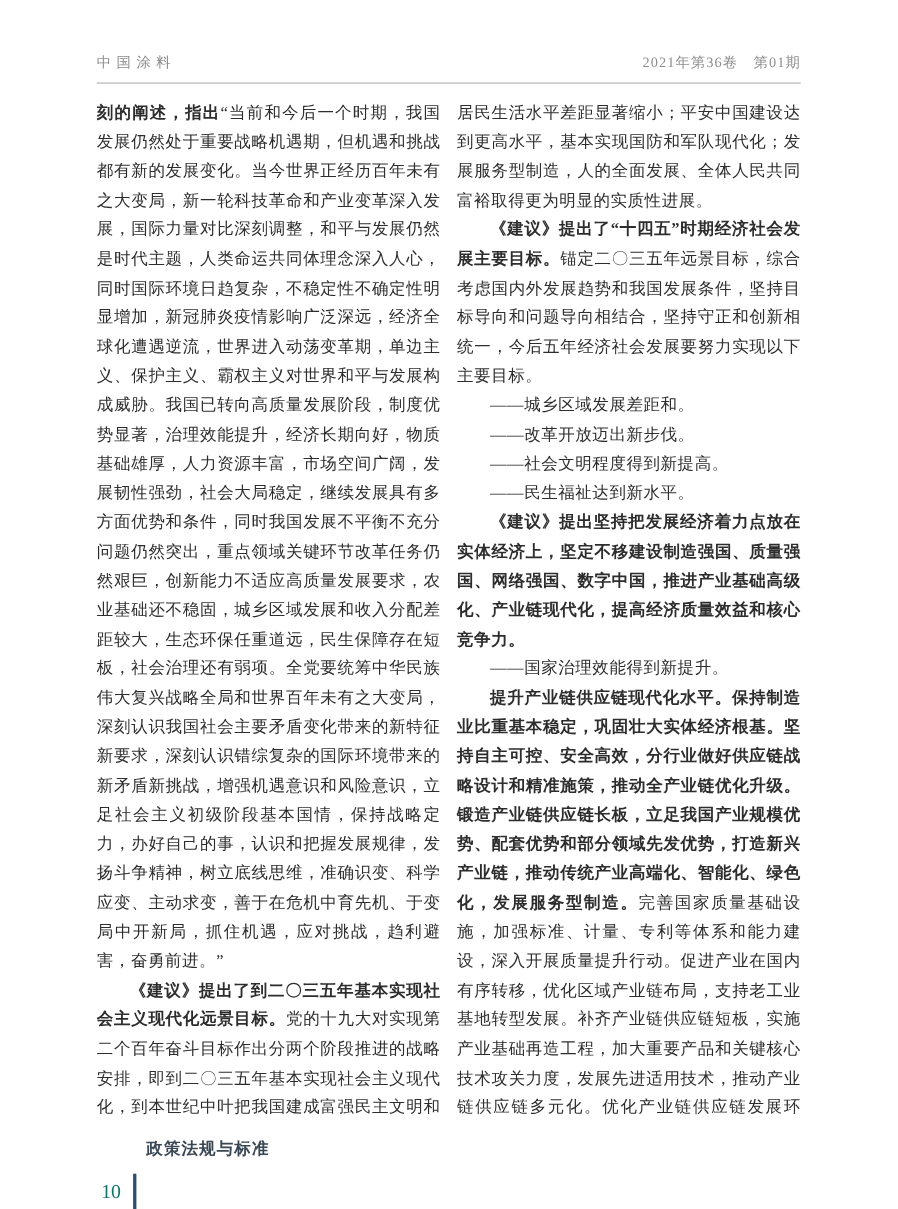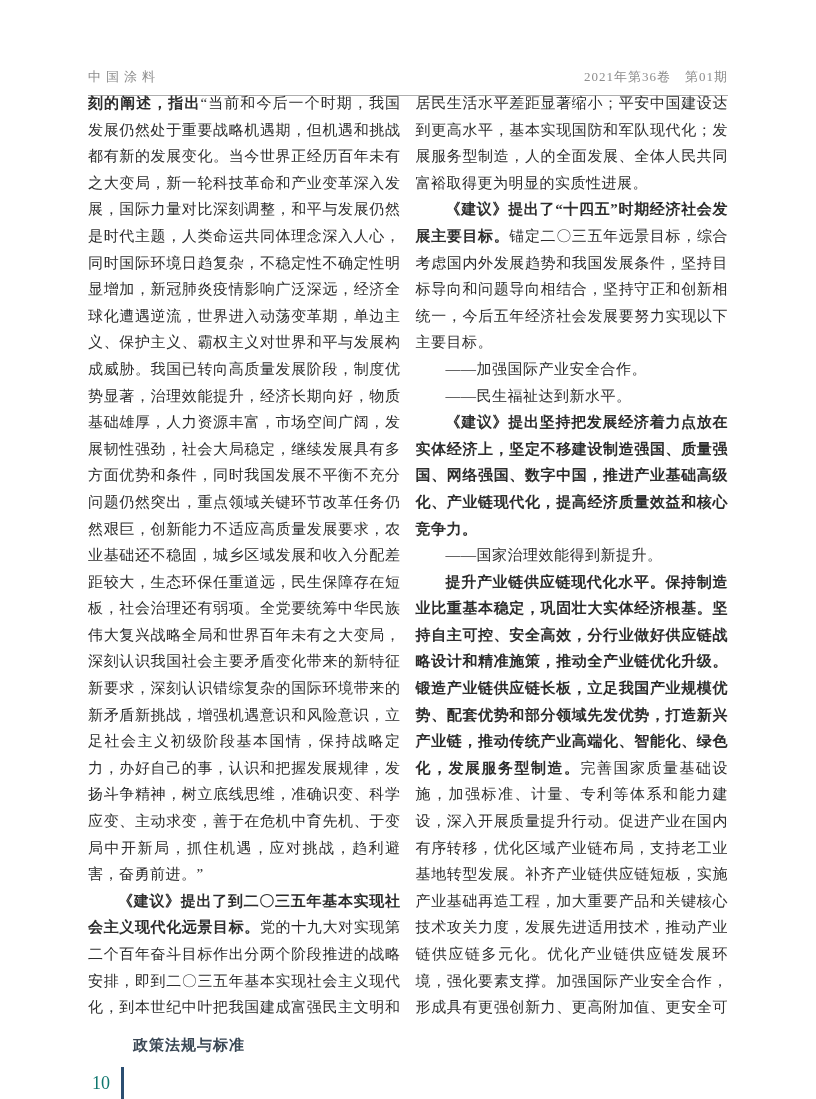--- a/index.html
+++ b/index.html
@@ -18,21 +18,21 @@
     right: 88px;
     display: flex;
     justify-content: space-between;
     align-items: flex-end;
     padding-bottom: 9px;
     border-bottom: 1px solid #aeaeae;
     font-size: 13px;
     color: #8d8d8d;
   }
   .journal { letter-spacing: 5px; }
-  .issue   { letter-spacing: 1px; margin-top: 20px; }
+  .issue   { letter-spacing: 1px; }
   .content {
     position: absolute;
     top: 90px;
     left: 88px;
     right: 88px;
     height: 934px;
     display: flex;
     gap: 15px;
     overflow: hidden;
   }
@@ -95,21 +95,23 @@
   </div>
 
   <div class="content" style="color: rgb(45, 45, 45);">
     <div class="column">
         <p><span class="b">刻的阐述，指出</span><span class="r">“当前和今后一个时期，我国发展仍然处于重要战略机遇期，但机遇和挑战都有新的发展变化。当今世界正经历百年未有之大变局，新一轮科技革命和产业变革深入发展，国际力量对比深刻调整，和平与发展仍然是时代主题，人类命运共同体理念深入人心，同时国际环境日趋复杂，不稳定性不确定性明显增加，新冠肺炎疫情影响广泛深远，经济全球化遭遇逆流，世界进入动荡变革期，单边主义、保护主义、霸权主义对世界和平与发展构成威胁。我国已转向高质量发展阶段，制度优势显著，治理效能提升，经济长期向好，物质基础雄厚，人力资源丰富，市场空间广阔，发展韧性强劲，社会大局稳定，继续发展具有多方面优势和条件，同时我国发展不平衡不充分问题仍然突出，重点领域关键环节改革任务仍然艰巨，创新能力不适应高质量发展要求，农业基础还不稳固，城乡区域发展和收入分配差距较大，生态环保任重道远，民生保障存在短板，社会治理还有弱项。全党要统筹中华民族伟大复兴战略全局和世界百年未有之大变局，深刻认识我国社会主要矛盾变化带来的新特征新要求，深刻认识错综复杂的国际环境带来的新矛盾新挑战，增强机遇意识和风险意识，立足社会主义初级阶段基本国情，保持战略定力，办好自己的事，认识和把握发展规律，发扬斗争精神，树立底线思维，准确识变、科学应变、主动求变，善于在危机中育先机、于变局中开新局，抓住机遇，应对挑战，趋利避害，奋勇前进。”</span></p>
         <p class="indent"><span class="b">《建议》提出了到二〇三五年基本实现社会主义现代化远景目标。</span><span class="r">党的十九大对实现第二个百年奋斗目标作出分两个阶段推进的战略安排，即到二〇三五年基本实现社会主义现代化，到本世纪中叶把我国建成富强民主文明和谐美丽的社会主义现代化强国。展望二〇三五年，我国经济实力、科技实力、综合国力将大幅跃升，经济总量和城乡居民人均收入将再迈上新的大台阶，关键核心技术实现重大突破，进入创新型国家前列；基本实现新型工业化、信息化、城镇化、农业现代化，建成现代化经济体系；基本实现国家治理体系和治理能力现代化，人民平等参与、平等发展权利得到充分保障，基本建成法治国家、法治政府、法治社会；建成文化强国、教育强国、人才强国、体育强国、健康中国，国民素质和社会文明程度达到新高度，国家文化软实力显著增强；广泛形成绿色生产生活方式，碳排放达峰后稳中有降，生态环境根本好转，美丽中国建设目标基本实现；形成对外开放新格局，参与国际经济合作和竞争新优势明显增强；人均国内生产总值达到中等发达国家水平，中等收入群体显著扩大，基本公共服务实现均等化，城乡区域发展差距和</span></p>
       </div>
     <div class="column">
         <p><span class="r">居民生活水平差距显著缩小；平安中国建设达到更高水平，基本实现国防和军队现代化；发展服务型制造，人的全面发展、全体人民共同富裕取得更为明显的实质性进展。</span></p>
         <p class="indent"><span class="b">《建议》提出了“十四五”时期经济社会发展主要目标。</span><span class="r">锚定二〇三五年远景目标，综合考虑国内外发展趋势和我国发展条件，坚持目标导向和问题导向相结合，坚持守正和创新相统一，今后五年经济社会发展要努力实现以下主要目标。</span></p>
-        <p class="indent"><span class="r">——加强国际产业安全合作。</span></p>
+        <p class="indent"><span class="r">——城乡区域发展差距和。</span></p>
+        <p class="indent"><span class="r">——改革开放迈出新步伐。</span></p>
+        <p class="indent"><span class="r">——社会文明程度得到新提高。</span></p>
         <p class="indent"><span class="r">——民生福祉达到新水平。</span></p>
         <p class="indent"><span class="b">《建议》提出坚持把发展经济着力点放在实体经济上，坚定不移建设制造强国、质量强国、网络强国、数字中国，推进产业基础高级化、产业链现代化，提高经济质量效益和核心竞争力。</span></p>
         <p class="indent"><span class="r">——国家治理效能得到新提升。</span></p>
         <p class="indent"><span class="b">提升产业链供应链现代化水平。保持制造业比重基本稳定，巩固壮大实体经济根基。坚持自主可控、安全高效，分行业做好供应链战略设计和精准施策，推动全产业链优化升级。锻造产业链供应链长板，立足我国产业规模优势、配套优势和部分领域先发优势，打造新兴产业链，推动传统产业高端化、智能化、绿色化，发展服务型制造。</span><span class="r">完善国家质量基础设施，加强标准、计量、专利等体系和能力建设，深入开展质量提升行动。促进产业在国内有序转移，优化区域产业链布局，支持老工业基地转型发展。补齐产业链供应链短板，实施产业基础再造工程，加大重要产品和关键核心技术攻关力度，发展先进适用技术，推动产业链供应链多元化。优化产业链供应链发展环境，强化要素支撑。加强国际产业安全合作，形成具有更强创新力、更高附加值、更安全可靠的产业链供应链。</span></p>
       </div>
   </div>
 
   <div class="footer">
     <span class="pagenum" style="color: #0f766e;">10</span>
     <span class="bar" style="background-color: rgb(43, 78, 113);"></span>

